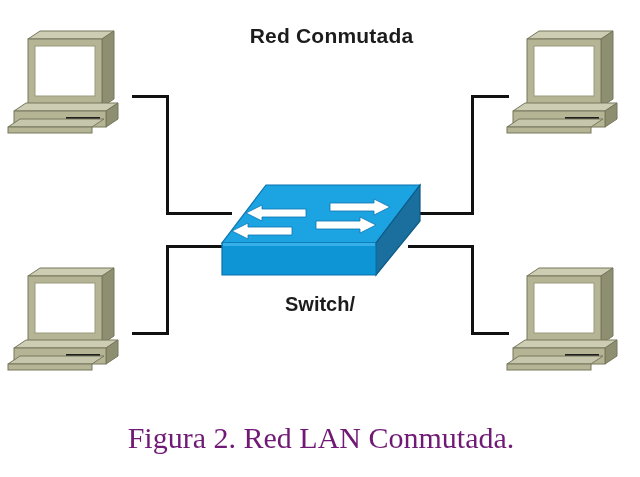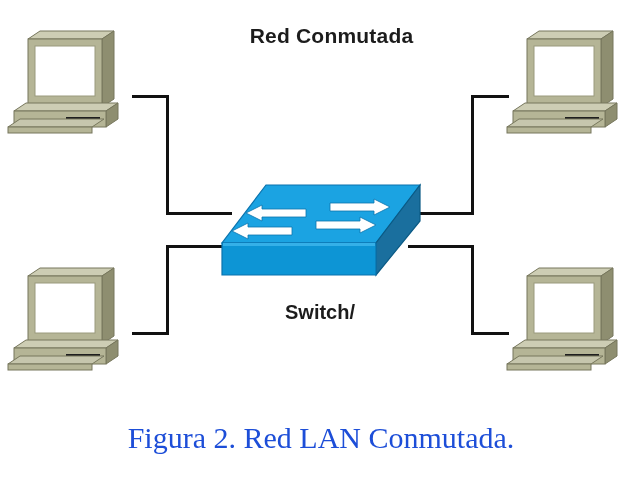--- a/index.html
+++ b/index.html
@@ -28,28 +28,28 @@
   .switch-label{
     position:absolute;
     left:190px;width:260px;top:291px;
     text-align:center;
     font-family:"Liberation Sans", sans-serif;
     font-weight:bold;
     font-size:20px;
     line-height:27px;
     color:#1c1c1c;
   }
-  .switch-label div{white-space:nowrap;margin-top:8px;}
+  .switch-label div{white-space:nowrap;}
   .figure-caption{
     position:absolute;
     left:2px;right:0;top:421px;
     text-align:center;
     font-family:"Liberation Serif", serif;
     font-size:30px;
-    color:#1d4ed8;
+    color:#701a75;
     white-space:nowrap;
   }
 
   
   .wire{position:absolute;background:#111111;}
   .wire-h{height:3px;}
   .wire-v{width:3px;}
 
   
   .pc{position:absolute;width:128px;height:108px;}

